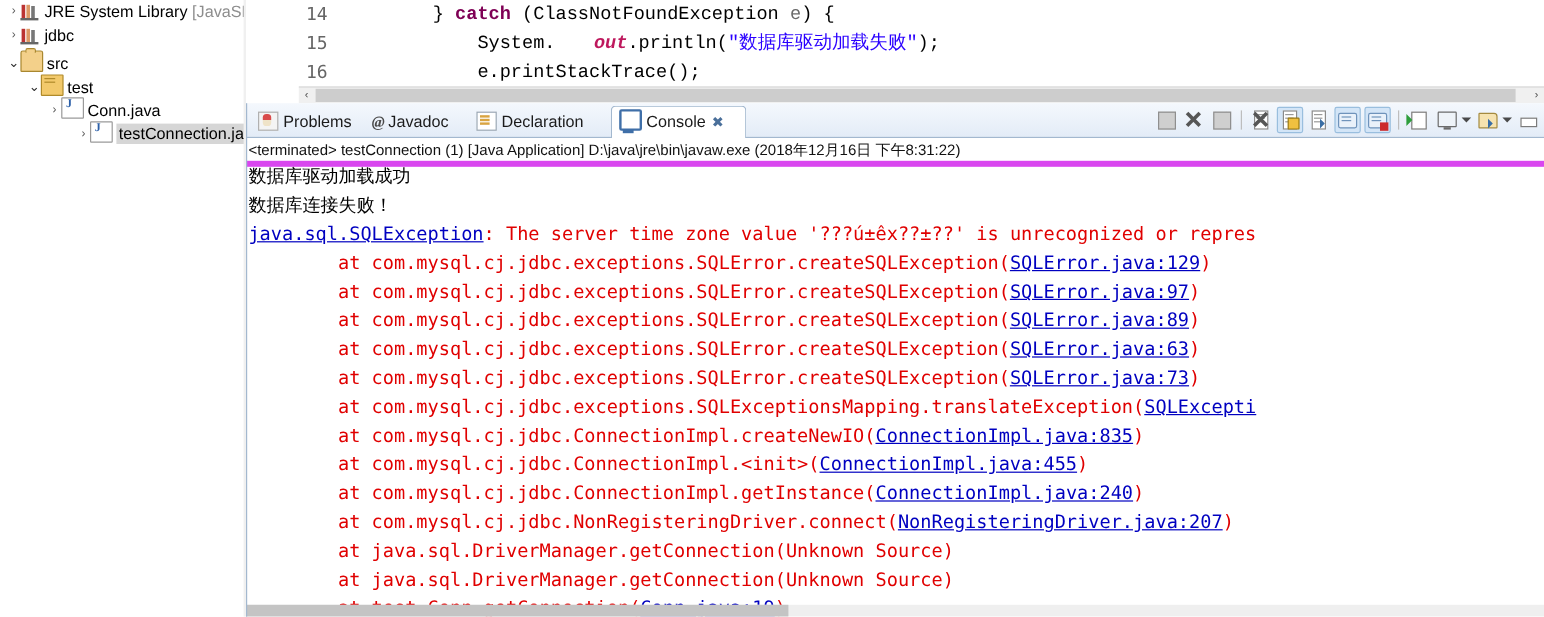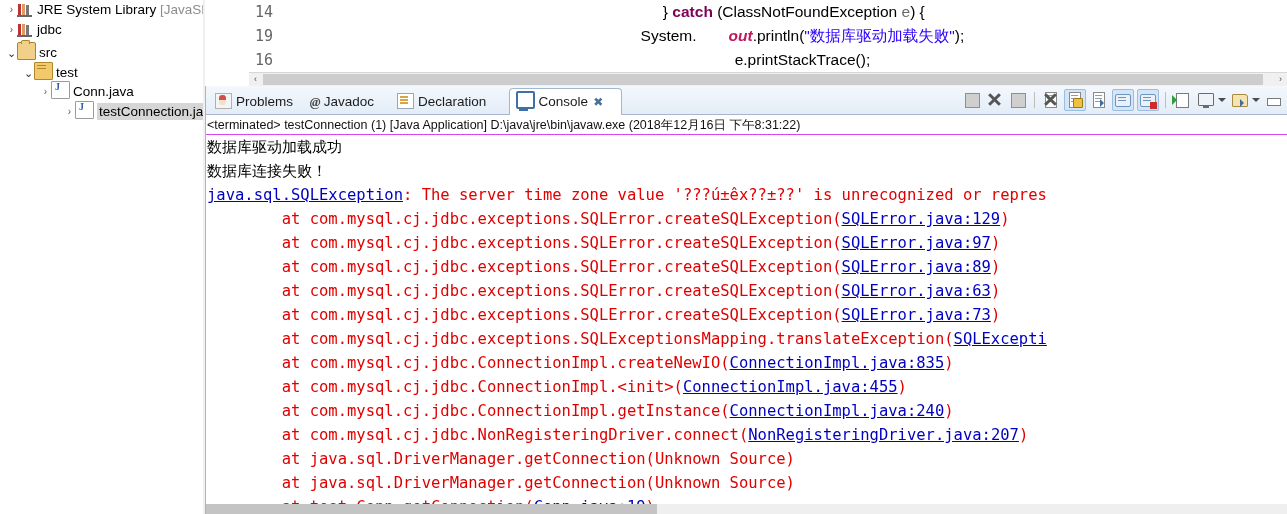--- a/index.html
+++ b/index.html
@@ -52,21 +52,21 @@
 
   
   #right{position:absolute;left:205px;top:0;width:1082px;height:514px;background:#fff;overflow:hidden;}
 
   
   #editor{position:absolute;left:0;top:0;width:1082px;height:72px;overflow:hidden;background:#fff;}
   #gutter{position:absolute;left:0;top:0;width:42px;height:72px;background:#fff;margin-left:32px;}
   .lineno{height:24px;line-height:24px;text-align:right;padding-right:6px;
      font-family:"DejaVu Sans Mono","Liberation Mono",monospace;font-size:15px;color:#666;}
   #code{position:absolute;left:44px;top:0;right:0;height:72px;overflow:hidden;
-     font-family:Liberation Sans, sans-serif;font-size:15.5px;text-align:center;}
+     font-family:Liberation Mono, monospace;font-size:15.5px;}
   .cline{height:24px;line-height:24px;white-space:pre;}
   .kw{color:#7f0055;font-weight:bold;}
   .pl{color:#000;}
   .gray{color:#6a6a6a;}
   .str{color:#2a00ff;}
   .fld{color:#be185d;font-style:italic;font-weight:bold;margin-left:32px;}
 
   
   #ed-hscroll{position:absolute;left:44px;top:72px;width:1038px;height:13px;background:#f0f0f0;border-top:1px solid #d7d7d7;}
   #ed-hscroll .arrowL,#ed-hscroll .arrowR{position:absolute;top:0;width:13px;height:13px;
@@ -114,21 +114,21 @@
   .tgreenArrow{position:absolute;left:0px;top:5px;width:0;height:0;border:5px solid transparent;border-left-color:#2e9e3c;}
   .tmon{position:absolute;left:3px;top:3px;width:14px;height:11px;background:#eef3f8;border:1px solid #6b6b6b;border-radius:1px;}
   .tmon:after{content:"";position:absolute;left:4px;bottom:-3px;width:6px;height:2px;background:#6b6b6b;}
   .caret{width:0;height:0;border:4px solid transparent;border-top-color:#4a4a4a;display:inline-block;margin-top:4px;}
   .tfold{position:absolute;left:3px;top:4px;width:14px;height:11px;background:#f6e3b0;border:1px solid #a58a3f;border-radius:1px 3px 1px 1px;}
   .tmin{position:absolute;left:4px;top:8px;width:12px;height:6px;background:#fff;border:1px solid #7b7b7b;}
 
   
   #console{position:absolute;left:0;top:115px;width:1082px;height:399px;background:#fff;overflow:hidden;}
   #conhead{height:18px;line-height:18px;padding:1px 0 0 2px;white-space:nowrap;
-     font-size:12.5px;color:#111;border-bottom:1px solid #d946ef;}
+     font-size:12.5px;color:#111;border-bottom:5px solid #d946ef;}
   #conbody{position:absolute;left:0;top:20px;width:1082px;height:379px;overflow:hidden;
      font-family:"DejaVu Sans Mono","Liberation Mono",monospace;font-size:15.5px;}
   .oline{height:24px;line-height:24px;white-space:pre;padding-left:2px;}
   .oline.cjk{font-family:"DejaVu Sans","Liberation Sans",sans-serif;font-size:15px;color:#000;}
   .err{color:#e00000;}
   .lnk{color:#0000c0;text-decoration:underline;}
   .exc{color:#0000c0;text-decoration:underline;}
 
   
   #con-hscroll{position:absolute;left:0;bottom:0;width:1082px;height:10px;background:#efefef;}
@@ -151,21 +151,21 @@
       <div class="tree-row" style="padding-left: 40px;"><span class="arrow">›</span><span class="ico ico-java"></span><span class="lbl">Conn.java</span></div>
       <div class="tree-row sel" style="padding-left: 64px;"><span class="arrow">›</span><span class="ico ico-java"></span><span class="lbl">testConnection.java</span></div>
     </div>
   <div id="vdiv"></div>
 
   <div id="right">
 
     <div id="editor">
       <div id="gutter">
           <div class="lineno">14</div>
-          <div class="lineno">19</div>
+          <div class="lineno">15</div>
           <div class="lineno">16</div>
         </div>
       <div id="code" style="top: 0px;">
           <div class="cline"><span class="pl">            } </span><span class="kw">catch</span><span class="pl"> (ClassNotFoundException </span><span class="gray">e</span><span class="pl">) {</span></div>
           <div class="cline"><span class="pl">                System.</span><span class="fld">out</span><span class="pl">.println(</span><span class="str">"数据库驱动加载失败"</span><span class="pl">);</span></div>
           <div class="cline"><span class="pl">                e.printStackTrace();</span></div>
         </div>
     </div>
 
     <div id="ed-hscroll">

